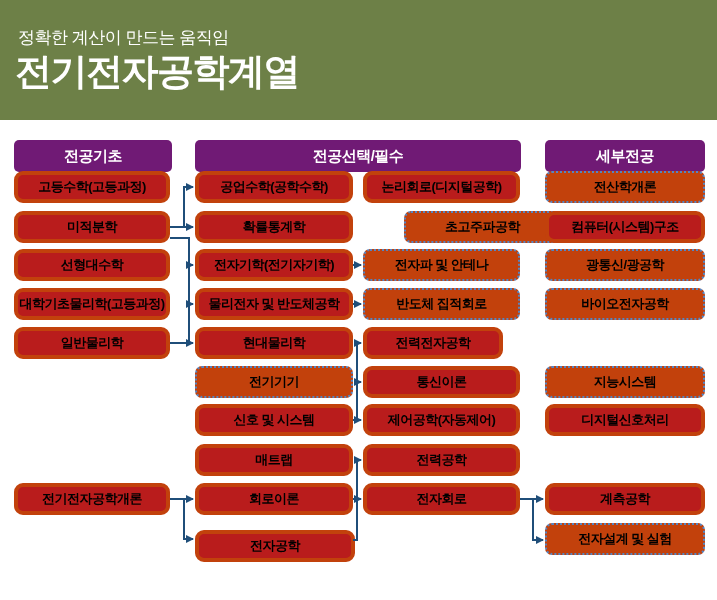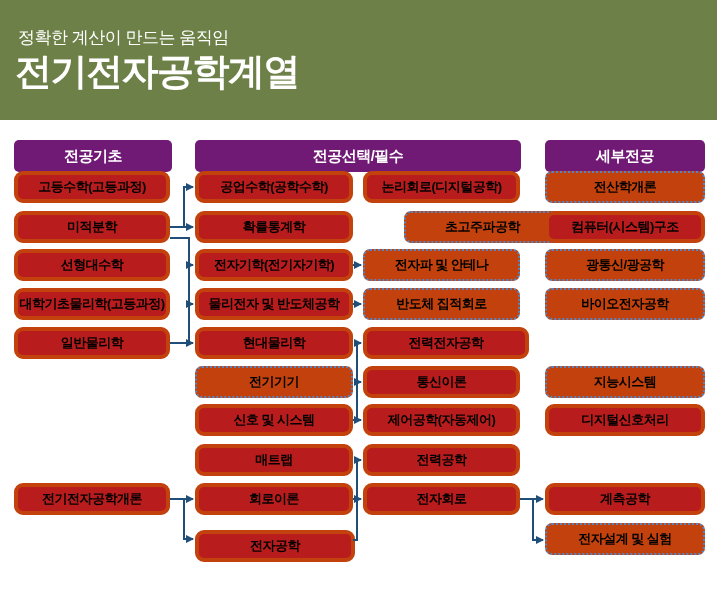--- a/index.html
+++ b/index.html
@@ -63,21 +63,21 @@
     <div class="course-box" style="left: 195px; width: 158px; top: 327px; font-family: Liberation Mono, monospace;">현대물리학</div>
     <div class="course-box dashed" style="left: 195px; width: 158px; top: 366px;">전기기기</div>
     <div class="course-box" style="left: 195px; width: 158px; top: 404px;">신호 및 시스템</div>
     <div class="course-box" style="left: 195px; width: 158px; top: 444px;">매트랩</div>
     <div class="course-box" style="left: 195px; width: 158px; top: 483px;">회로이론</div>
     <div class="course-box" style="left: 195px; width: 160px; top: 530px;">전자공학</div>
     <div class="course-box" style="left: 363px; width: 157px; top: 171px;">논리회로(디지털공학)</div>
     <div class="course-box dashed" style="left: 363px; width: 157px; top: 211px; margin-left: 41px;">초고주파공학</div>
     <div class="course-box dashed" style="left: 363px; width: 157px; top: 249px;">전자파 및 안테나</div>
     <div class="course-box dashed" style="left: 363px; width: 157px; top: 288px;">반도체 집적회로</div>
-    <div class="course-box" style="left: 363px; width: 166px; top: 327px;">전력전자공학</div>
+    <div class="course-box" style="left: 363px; width: 140px; top: 327px;">전력전자공학</div>
     <div class="course-box" style="left: 363px; width: 157px; top: 366px;">통신이론</div>
     <div class="course-box" style="left: 363px; width: 157px; top: 404px;">제어공학(자동제어)</div>
     <div class="course-box" style="left: 363px; width: 157px; top: 444px;">전력공학</div>
     <div class="course-box" style="left: 363px; width: 157px; top: 483px;">전자회로</div>
     <div class="course-box dashed" style="left: 545px; width: 160px; top: 171px;">전산학개론</div>
     <div class="course-box" style="left: 545px; width: 160px; top: 211px;">컴퓨터(시스템)구조</div>
     <div class="course-box dashed" style="left: 545px; width: 160px; top: 249px;">광통신/광공학</div>
     <div class="course-box dashed" style="left: 545px; width: 160px; top: 288px;">바이오전자공학</div>
     <div class="course-box dashed" style="left: 545px; width: 160px; top: 366px;">지능시스템</div>
     <div class="course-box" style="left: 545px; width: 160px; top: 404px;">디지털신호처리</div>

